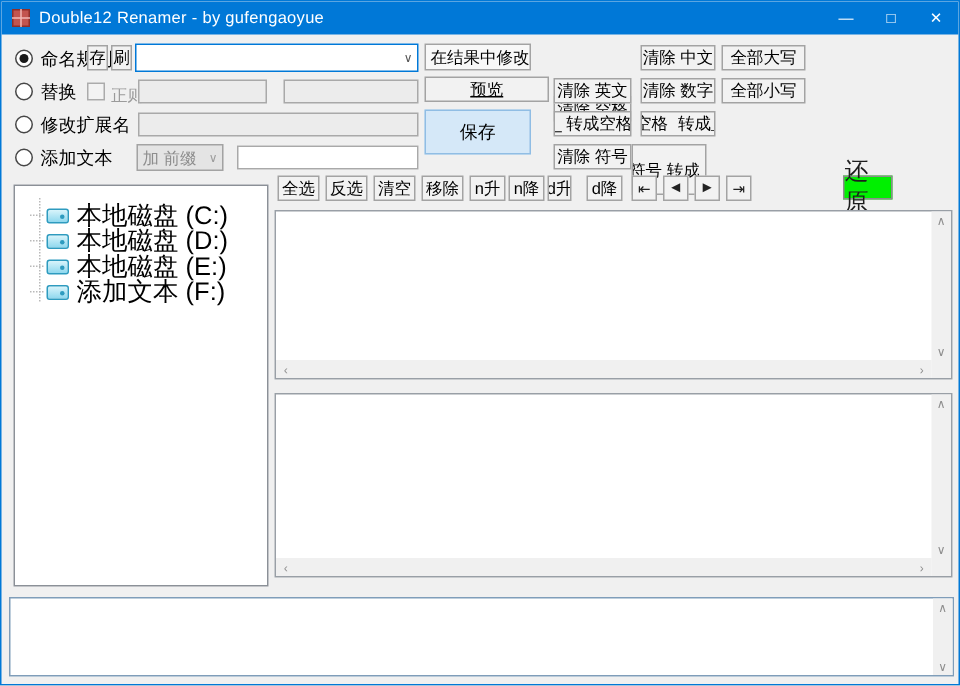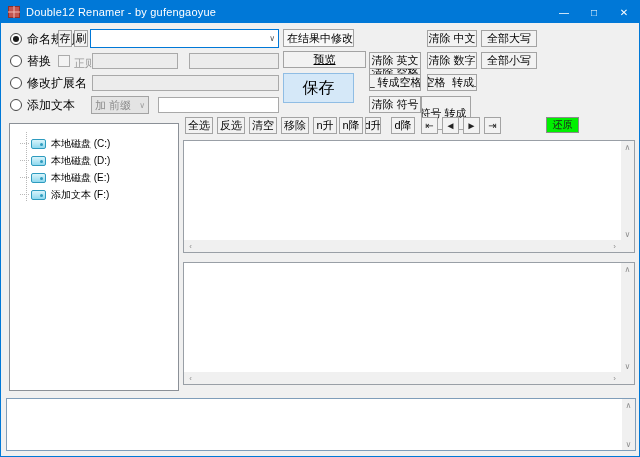--- a/index.html
+++ b/index.html
@@ -58,21 +58,21 @@
   .radio-label { font-size:12px; }
 
   .checkbox {
     position:absolute; width:12px; height:12px; background:#f3f3f3;
     border:1px solid #ababab;
   }
   .check-label { position:absolute; font-size:11px; color:#9b9b9b; }
 
   .save-btn {
     position:absolute; background:#d5e8f8; border:1px solid #90bde4;
-    display:flex; align-items:center; justify-content:center; font-size:16px;
+    display:flex; align-items:center; justify-content:center; font-size:12px;
   }
 
   
   .tree {
     position:absolute; left:8px; top:122px; width:170px; height:268px;
     background:#fff; border:1px solid #8b9097; padding-top:11px; overflow:hidden;
   }
   .tree-trunk {
     position:absolute; left:16px; top:8px; width:0; height:69px;
     border-left:1px dotted #b9b9b9;
@@ -80,21 +80,21 @@
   .tree-item { position:relative; height:17px; display:flex; align-items:center; padding-left:10px; }
   .tree-stub { width:9px; height:0; border-top:1px dotted #b9b9b9; margin-right:2px; flex:0 0 auto; }
   .drive-icon {
     width:15px; height:10px; border:1px solid #2e9bbf; border-radius:2px;
     background:linear-gradient(#d8f4fb,#8fd8ee); margin-right:5px; position:relative; flex:0 0 auto;
   }
   .drive-icon::after {
     content:""; position:absolute; right:2px; top:3px; width:3px; height:3px;
     border-radius:50%; background:#2e9bbf;
   }
-  .tree-label { font-size:10px; white-space:nowrap; }
+  .tree-label { font-size:17px; white-space:nowrap; }
 
   
   .listbox { position:absolute; background:#fff; border:1px solid #999fa6; }
   .vscroll {
     position:absolute; top:0; right:0; width:13px; background:#f0f0f0;
     display:flex; flex-direction:column; justify-content:space-between;
   }
   .hscroll {
     position:absolute; left:0; bottom:0; height:12px; background:#f0f0f0;
     display:flex; justify-content:space-between;
@@ -102,23 +102,23 @@
   .sb-btn {
     width:13px; height:12px; display:flex; align-items:center; justify-content:center;
     font-size:8px; color:#8e8e8e;
   }
   .sb-corner { position:absolute; right:0; bottom:0; width:13px; height:12px; background:#f0f0f0; }
 
   
   .tb-btn { font-size:11px; }
   .nav-btn { font-size:10px; color:#222; }
   .restore-btn {
-    position:absolute; left:545px; top:116px; width:33px; height:16px;
+    position:absolute; left:561px; top:116px; width:33px; height:16px;
     border:1px solid #8c8c8c; display:flex; align-items:center; justify-content:center;
-    font-size:10px; color:#1d1d1d;
+    font-size:16px; color:#1d1d1d;
   }
 </style>
 </head>
 <body>
 
 <div class="window">
 
   <div class="titlebar">
     <svg class="app-icon" viewBox="0 0 12 12">
       <rect x="0.5" y="0.5" width="11" height="11" fill="#c2554f" stroke="#8e2f2a"></rect>

